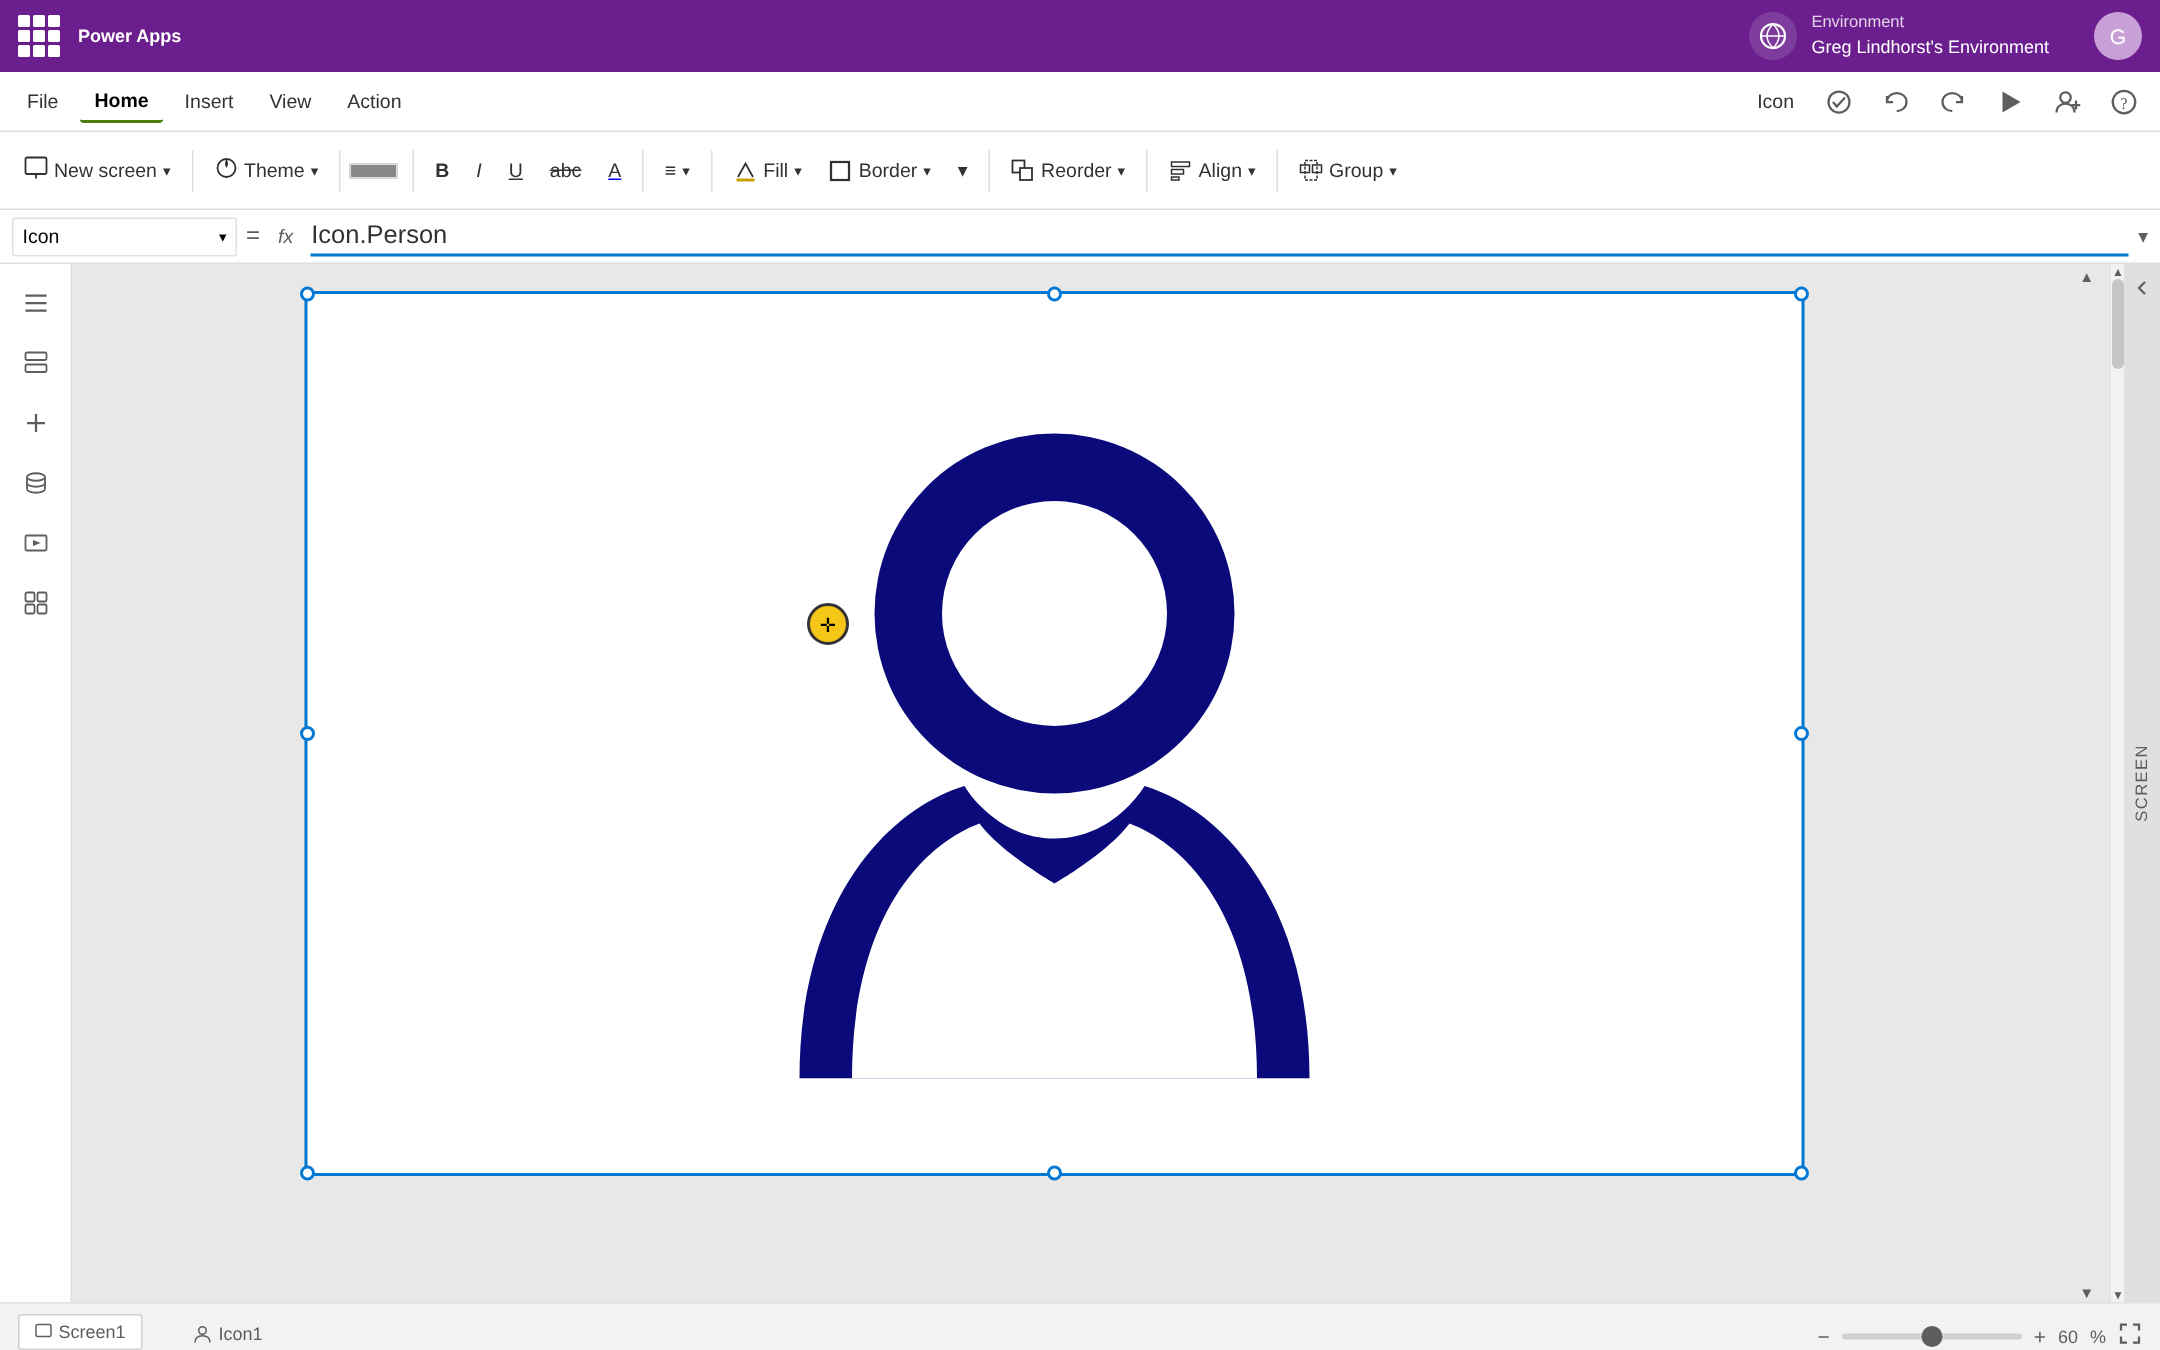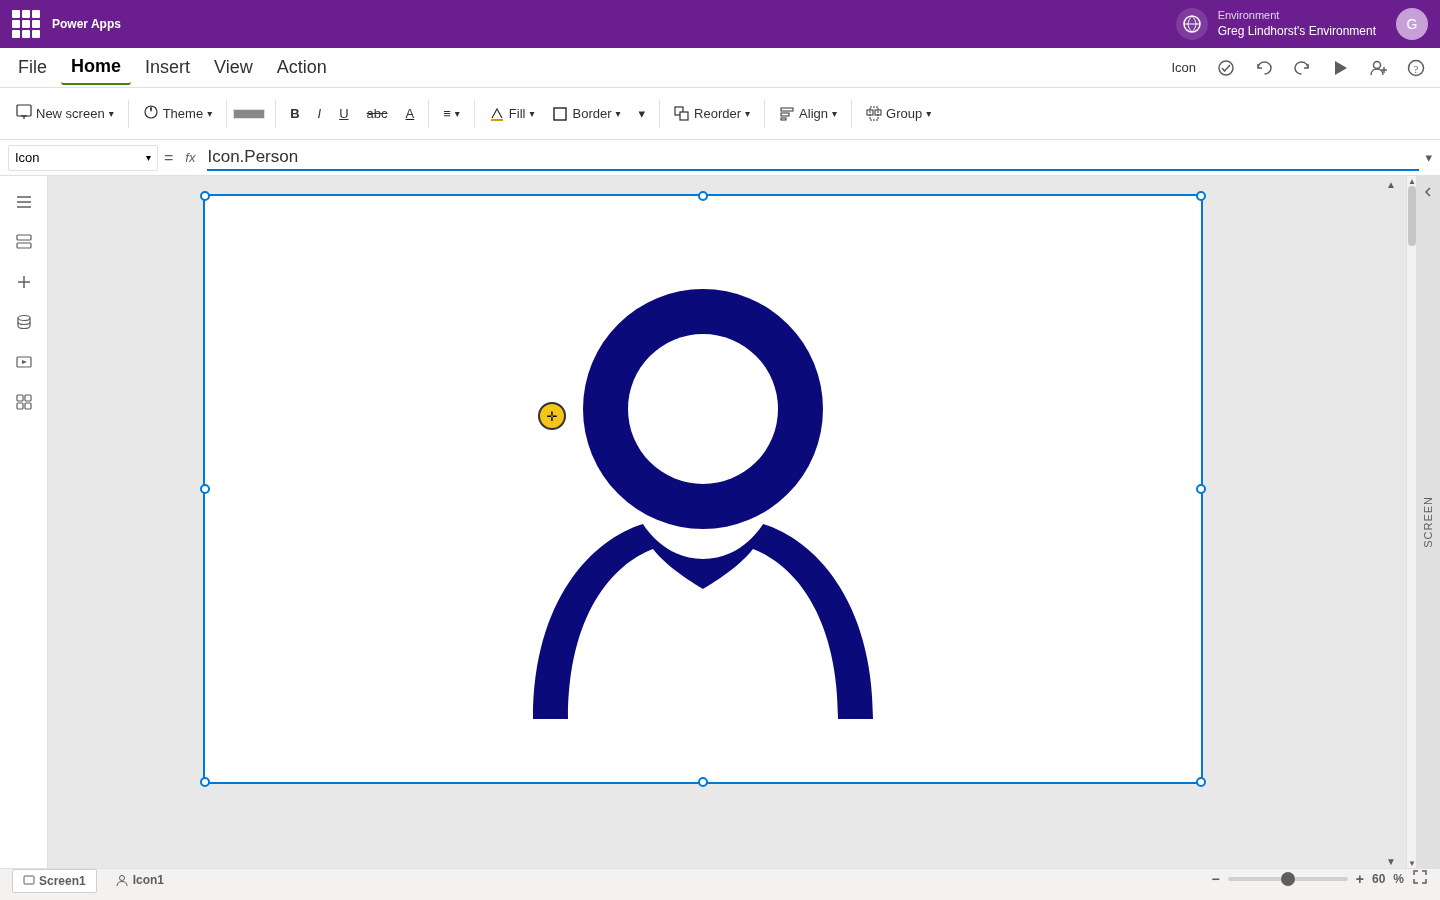--- a/index.html
+++ b/index.html
@@ -20,21 +20,21 @@
       display: grid; grid-template-columns: repeat(3,8px); grid-gap:2px;
       flex-shrink: 0;
     }
     #title-bar .waffle-icon span {
       background: white; border-radius: 1px; display: block; width:8px; height:8px;
     }
     #title-bar .app-title {
       font-size: 12px; font-weight: 600; flex: 1;
     }
     #title-bar .env-section {
-      display: flex; gap: 10px; margin-right: 8px;
+      display: flex; gap: 10px; margin-right: 18px;
     }
     #title-bar .env-icon {
       width: 32px; height: 32px; background: #fff2; border-radius: 50%;
       display: flex; align-items: center; justify-content: center;
     }
     #title-bar .env-text { font-size: 12px; line-height: 1.4; }
     #title-bar .env-text .env-label { opacity: 0.8; font-size: 11px; }
     #title-bar .avatar {
       width: 32px; height: 32px; border-radius: 50%; background: #c8a0d8;
       display: flex; align-items: center; justify-content: center; color: white; font-size: 14px;
@@ -44,21 +44,21 @@
     #menu-bar {
       background: #fff;
       height: 40px;
       display: flex;
       align-items: center;
       padding: 0 8px;
       border-bottom: 1px solid #e0e0e0;
       gap: 4px;
     }
     .menu-item {
-      padding: 6px 10px; cursor: pointer; border-radius: 3px; font-size: 18px; color: #323130;
+      padding: 6px 10px; cursor: pointer; border-radius: 3px; font-size: 13px; color: #323130;
     }
     .menu-item.active { border-bottom: 2px solid #4d7c0f; color: #000000; font-weight: 600; }
     .menu-separator { flex: 1; }
     .menu-right { display: flex; align-items: center; gap: 6px; }
     .menu-right .icon-btn {
       width: 32px; height: 32px; display: flex; align-items: center; justify-content: center;
       cursor: pointer; border-radius: 3px; color: #605e5c;
     }
     .menu-icon-label { padding: 4px 10px; font-size: 13px; color: #323130; cursor: pointer; }
 
@@ -221,26 +221,25 @@
       display: flex; align-items: center; justify-content: center;
       font-size: 8px; color: #605e5c; cursor: pointer;
     }
 
     
     #status-bar {
       height: 32px;
       background: #f3f2f1;
       border-top: 1px solid #e0e0e0;
       display: flex;
-      align-items: flex-start;
+      align-items: flex-end;
       padding: 0 12px;
-      gap: 8px;
+      gap: 23px;
       font-size: 12px;
       color: #605e5c;
-      font-weight: bold;
     }
     .screen-tab {
       display: flex; align-items: center; gap: 4px;
       padding: 4px 10px; border: 1px solid #d0d0d0; border-radius: 2px;
       background: white; cursor: pointer; font-size: 12px;
     }
     .icon-tab {
       display: flex; align-items: center; gap: 4px;
       padding: 4px 10px; cursor: pointer; font-size: 12px;
     }

